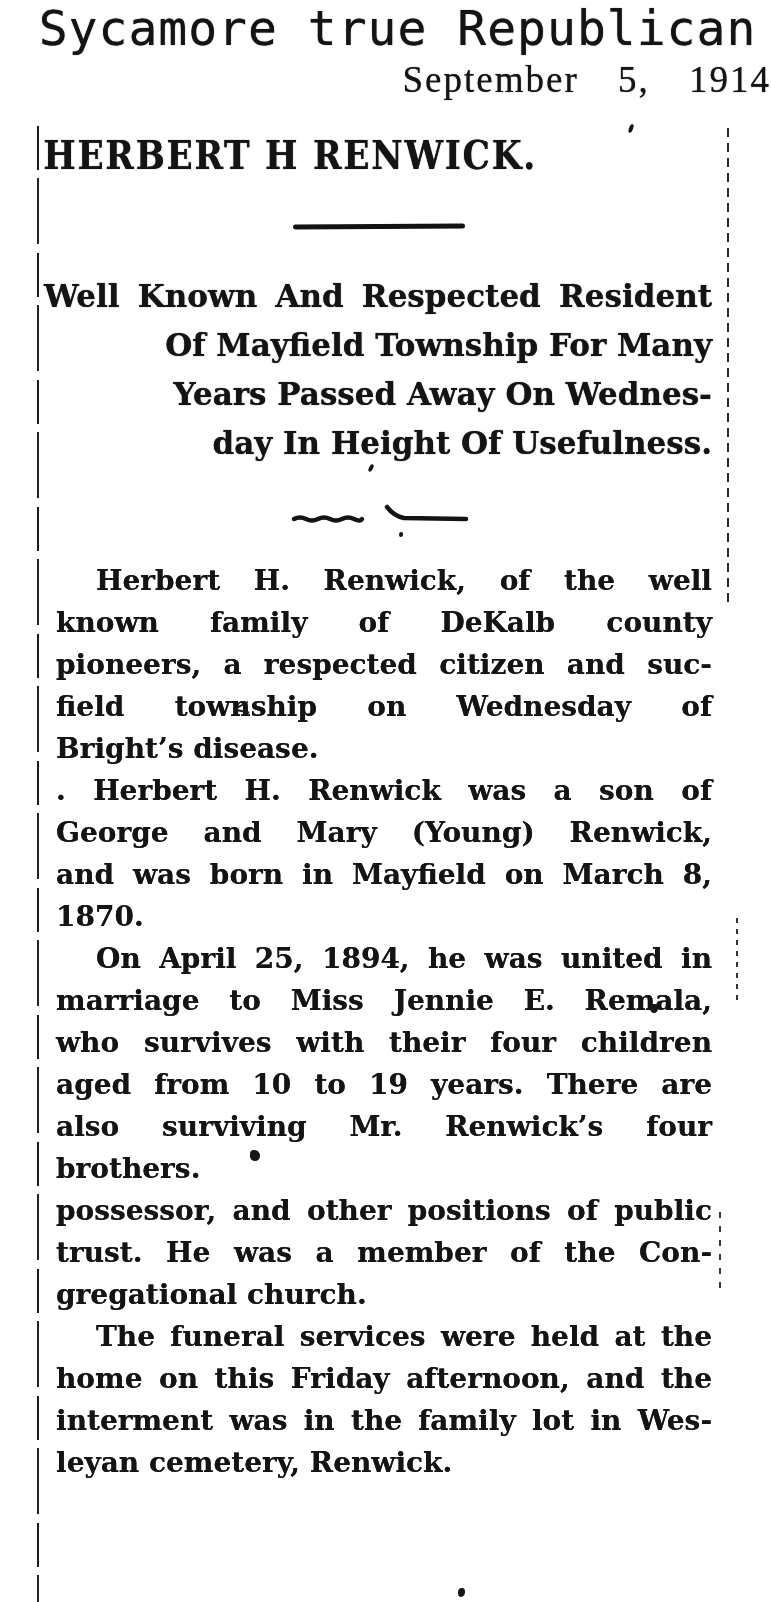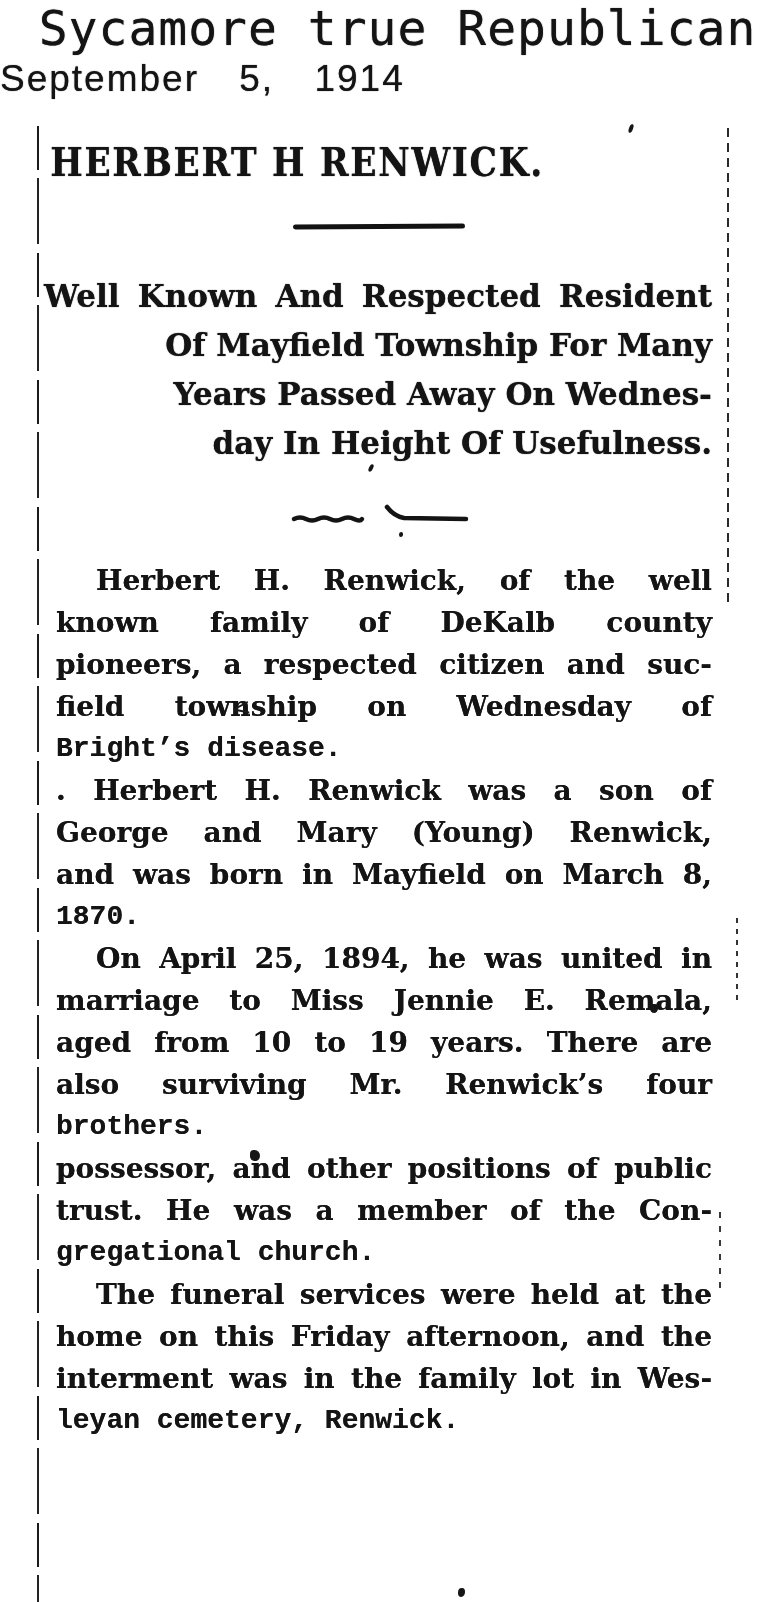--- a/index.html
+++ b/index.html
@@ -14,22 +14,22 @@
   
   .masthead-line1{
     position:absolute;top:0px;left:12px;width:771px;
     text-align:center;white-space:nowrap;
     font-family:"DejaVu Sans Mono", monospace;
     font-size:48px;letter-spacing:1px;
     text-shadow:0 0 1px rgba(0,0,0,.8);
   }
   .masthead-line2{
     position:absolute;top:58px;left:0;width:771px;
-    text-align:left;white-space:nowrap;
-    font-family:Liberation Sans, sans-serif;
+    text-align:right;white-space:nowrap;
+    font-family:Liberation Serif, serif;
     font-size:37px;letter-spacing:2px;word-spacing:28px;
     text-shadow:0 0 1px rgba(0,0,0,.8);
   }
   
   .left-rule{
     position:absolute;left:37px;top:126px;width:2px;height:1476px;
     background:repeating-linear-gradient(to bottom,
       #1b1b1b 0 44px, rgba(0,0,0,0) 44px 52px,
       #232323 52px 118px, rgba(0,0,0,0) 118px 127px);
   }
@@ -43,21 +43,21 @@
     background:repeating-linear-gradient(to bottom,
       #333 0 5px, rgba(0,0,0,0) 5px 11px);
   }
   .right-rule-frag2{
     position:absolute;left:719px;top:1212px;width:2px;height:78px;
     background:repeating-linear-gradient(to bottom,
       #3a3a3a 0 6px, rgba(0,0,0,0) 6px 14px);
   }
   
   .headline{
-    position:absolute;top:130px;left:0;width:578px;margin:8px;
+    position:absolute;top:130px;left:0;width:578px;margin:1px;
     text-align:center;
     font-size:40px;font-weight:bold;letter-spacing:2px;
     text-shadow:0 0 1px rgba(0,0,0,.9);
   }
   .headline .squeeze{display:inline-block;transform:scaleX(.86);transform-origin:center;}
   .divider1{
     position:absolute;left:293px;top:224px;width:172px;height:5px;
     background:#121212;border-radius:3px;transform:rotate(-.3deg);
   }
   
@@ -74,21 +74,21 @@
   .body-col{
     position:absolute;left:40px;top:560px;width:672px;
     font-size:28px;line-height:42px;font-weight:bold;
     text-shadow:0 0 .6px rgba(0,0,0,.75);
   }
   .bline{
     height:42px;white-space:nowrap;
     text-align:justify;text-align-last:justify;margin-left:16px;
   }
   .bline.bfirst{text-indent:40px;}
-  .bline.blast{text-align-last:left;white-space:normal;font-family:Liberation Mono, monospace;}
+  .bline.blast{text-align-last:left;white-space:normal;}
   
   .speck{position:absolute;background:#161616;border-radius:50% 40% 55% 45%;}
   .sp-bottom-dot{left:458px;top:1588px;width:7px;height:9px;}
   .sp-heart{left:650px;top:1004px;width:8px;height:9px;border-radius:45% 45% 60% 60%;}
   .sp-g-blot{left:250px;top:1150px;width:10px;height:11px;border-radius:40% 55% 50% 45%;}
   .sp-tiny1{left:629px;top:124px;width:4px;height:9px;transform:rotate(18deg);}
   .sp-tiny2{left:369px;top:464px;width:4px;height:8px;transform:rotate(24deg);}
   .sp-tiny3{left:399px;top:532px;width:4px;height:5px;}
   .caret-mark{
     position:absolute;left:231px;top:694px;
@@ -135,20 +135,21 @@
     </div>
     <div class="para">
       <div class="bline">. Herbert H. Renwick was a son of</div>
       <div class="bline">George and Mary (Young) Renwick,</div>
       <div class="bline">and was born in Mayfield on March 8,</div>
       <div class="bline blast">1870.</div>
     </div>
     <div class="para">
       <div class="bline bfirst">On April 25, 1894, he was united in</div>
       <div class="bline">marriage to Miss Jennie E. Remala,</div>
+      <div class="bline">who survives with their four children</div>
       <div class="bline">aged from 10 to 19 years. There are</div>
       <div class="bline">also surviving Mr. Renwick’s four</div>
       <div class="bline blast">brothers.</div>
     </div>
     <div class="para">
       <div class="bline">possessor, and other positions of public</div>
       <div class="bline">trust. He was a member of the Con-</div>
       <div class="bline blast">gregational church.</div>
     </div>
     <div class="para">

